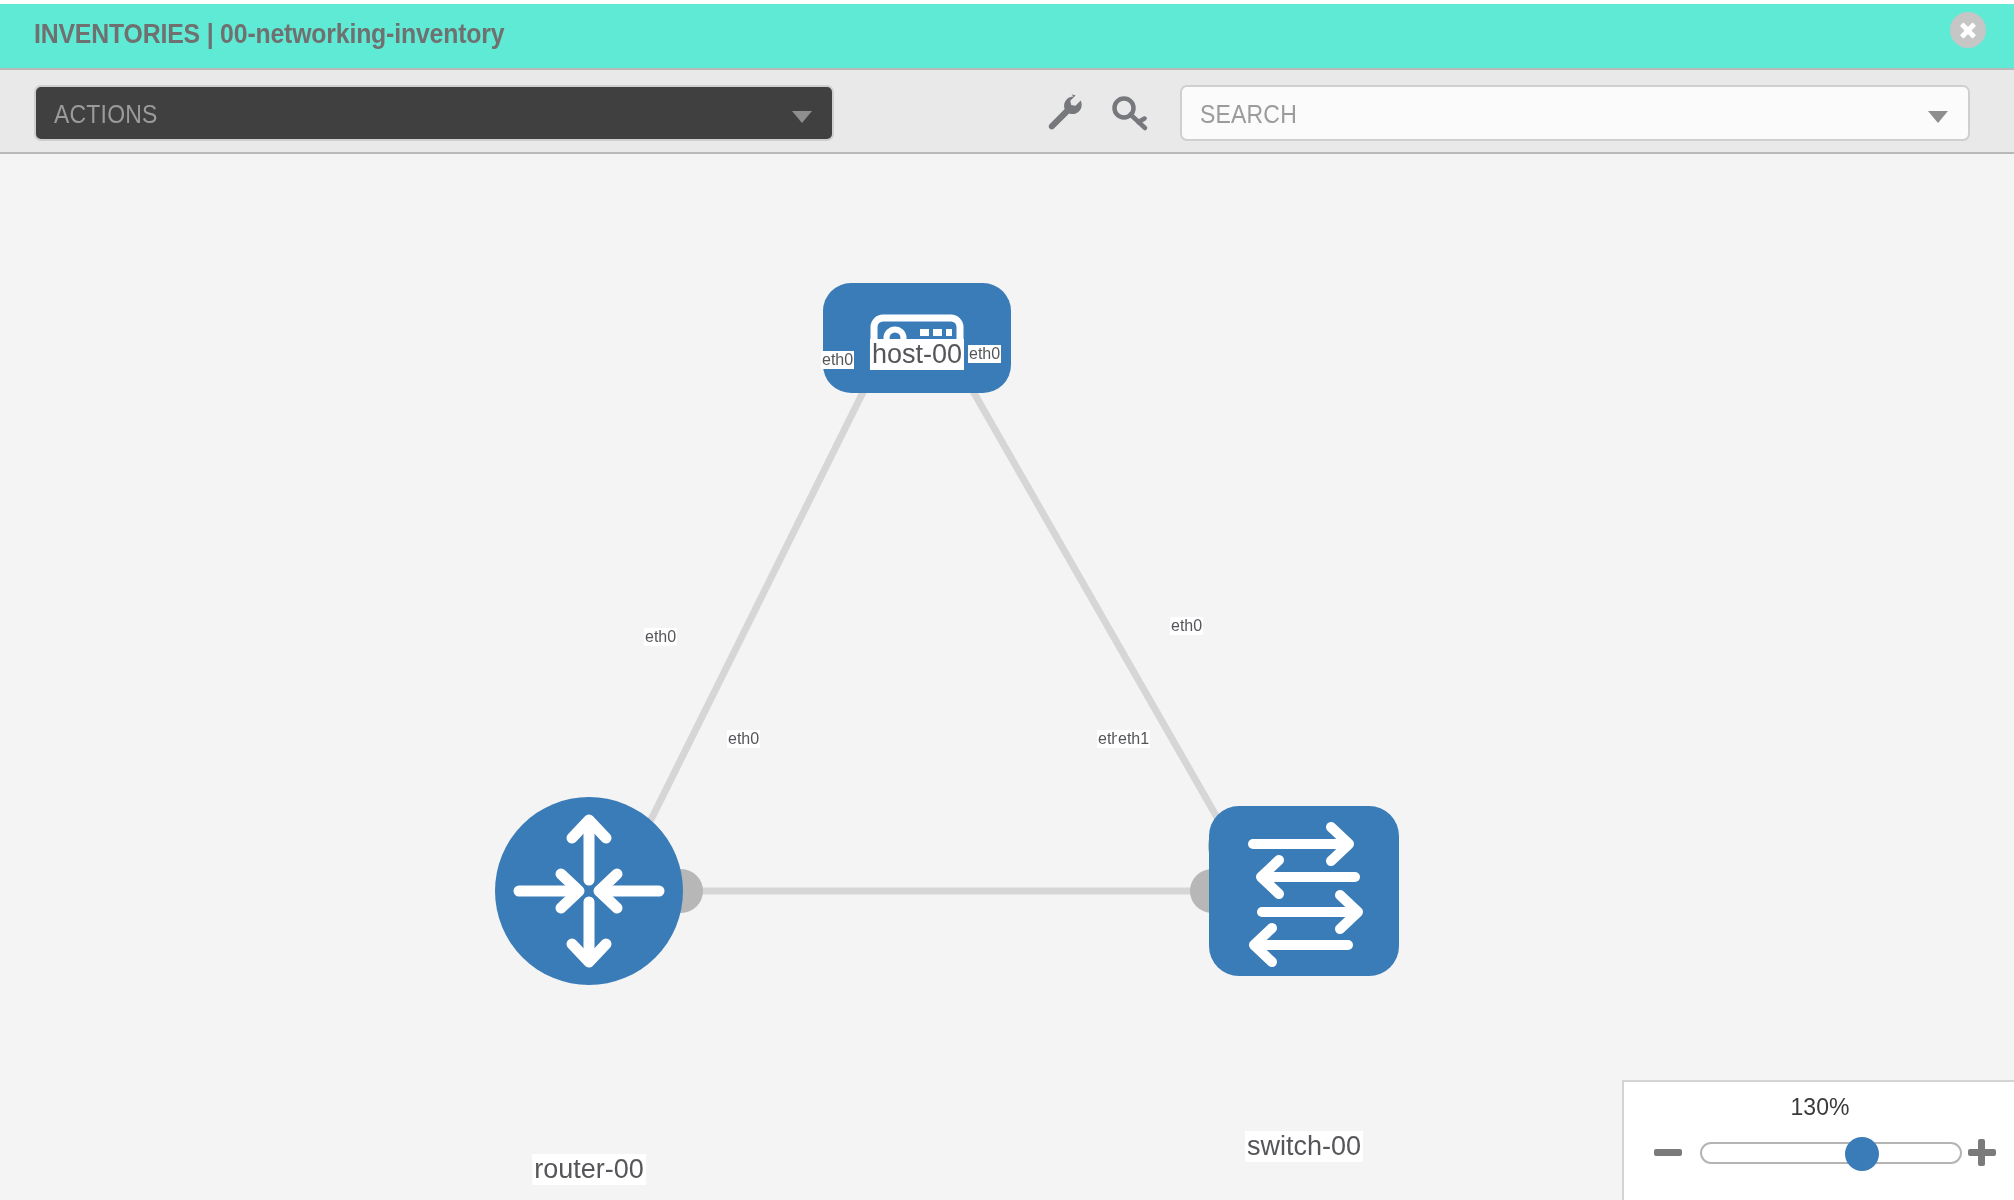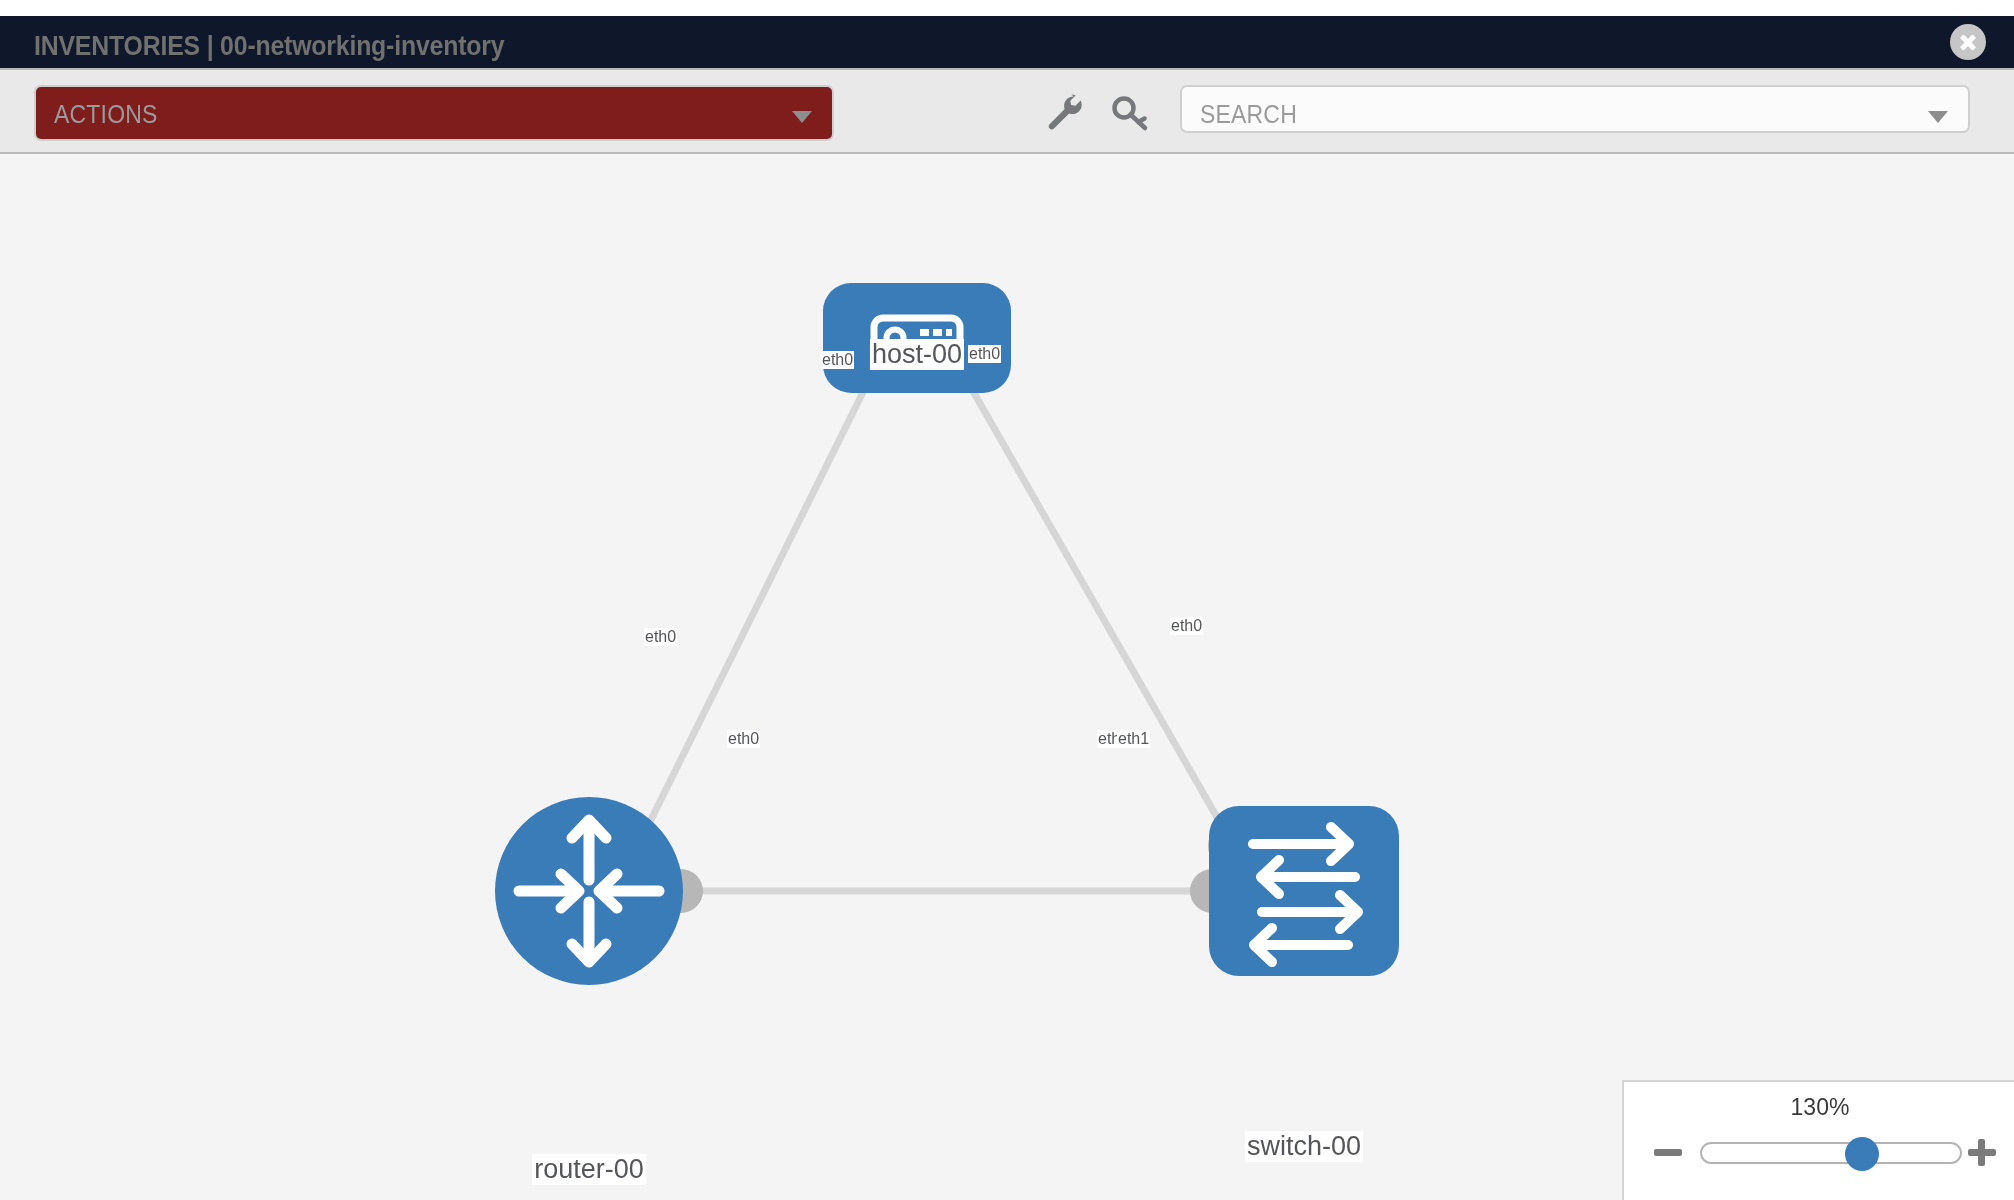--- a/index.html
+++ b/index.html
@@ -15,24 +15,24 @@
   #app {
     position: relative;
     width: 2014px;
     height: 1200px;
     background: #ffffff;
   }
 
   
   .header {
     position: absolute;
-    left: 0; top: 16px;
+    left: 0; top: 4px;
     width: 2014px;
     height: 68px;
-    background: #0f172a;
+    background: #5eead4;
   }
   .header-title {
     position: absolute;
     left: 34px; top: 15px;
     font-size: 27px;
     font-weight: bold;
     color: #707070;
     letter-spacing: -0.2px;
     white-space: nowrap;
     transform: scaleX(0.92);
@@ -64,21 +64,21 @@
     width: 2014px;
     height: 86px;
     background: #e9e9e9;
     border-top: 2px solid #b9b9b9;
     border-bottom: 2px solid #b9b9b9;
   }
   .actions-select {
     position: absolute;
     left: 34px; top: 15px;
     width: 800px; height: 56px;
-    background: #7f1d1d;
+    background: #404040;
     border: 2px solid #cfcfcf;
     border-radius: 7px;
     cursor: pointer;
   }
   .actions-label {
     position: absolute;
     left: 18px; top: 13px;
     font-size: 25px;
     color: #9b9b9b;
     letter-spacing: 0.2px;
@@ -100,21 +100,21 @@
     width: 46px; height: 46px;
     cursor: pointer;
   }
   .tool-icon svg { display: block; }
   .icon-wrench { left: 1042px; }
   .icon-key    { left: 1108px; }
 
   .search-box {
     position: absolute;
     left: 1180px; top: 15px;
-    width: 790px; height: 48px;
+    width: 790px; height: 56px;
     background: #fbfbfb;
     border: 2px solid #cfcfcf;
     border-radius: 7px;
     cursor: text;
   }
   .search-label {
     position: absolute;
     left: 18px; top: 13px;
     font-size: 25px;
     color: #9b9b9b;

